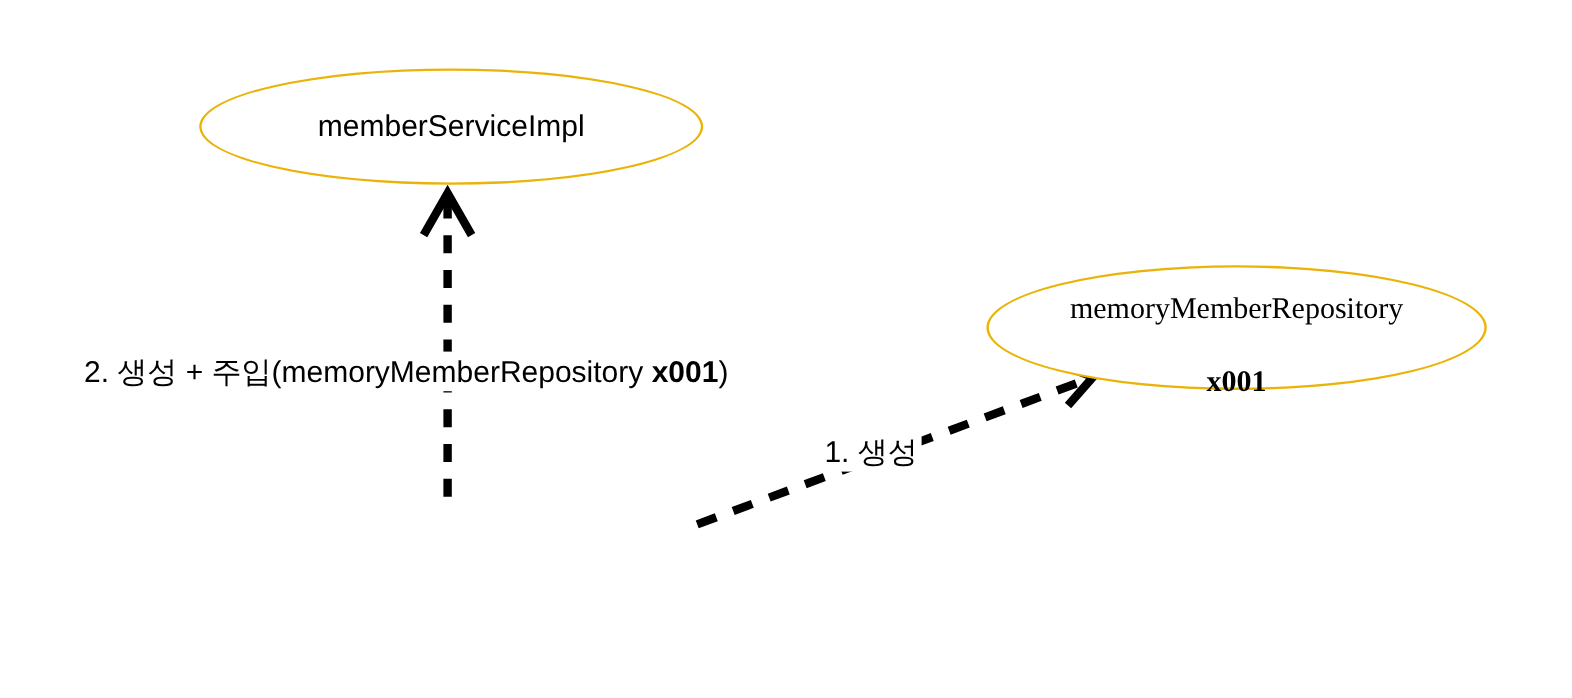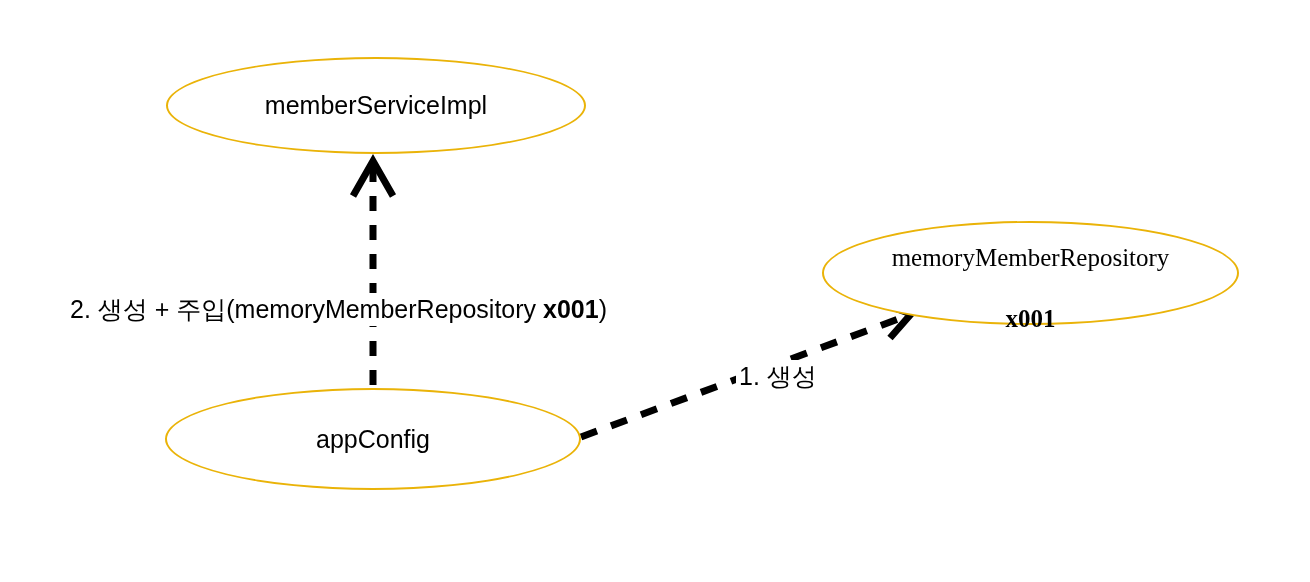--- a/index.html
+++ b/index.html
@@ -79,25 +79,22 @@
     <span class="node-label">memberServiceImpl</span>
   </div>
 
   <div class="node" id="node-memoryMemberRepository" style="left:822px; top:221px; width:417px; height:104px;font-family:Liberation Serif, serif;">
     <span class="node-label">
       <span>memoryMemberRepository</span><br>
       <span class="bold">x001</span>
     </span>
   </div>
 
-  <div class="node" id="node-appConfig" style="left:165px; top:388px; width:416px; height:102px;">
-    <span class="node-label">appConfig</span>
-  </div>
 
-  <div class="edge-label" style="left:736px; top:360px;">
+  <div class="edge-label" style="left:684px; top:360px;">
     <span>1. 생성</span>
   </div>
 
   <div class="edge-label" style="left:67px; top:264px;margin-top:29px;">
     <span>2. 생성 + 주입(memoryMemberRepository </span><b>x001</b><span>)</span>
   </div>
 
 </div>
 
 </body></html>

